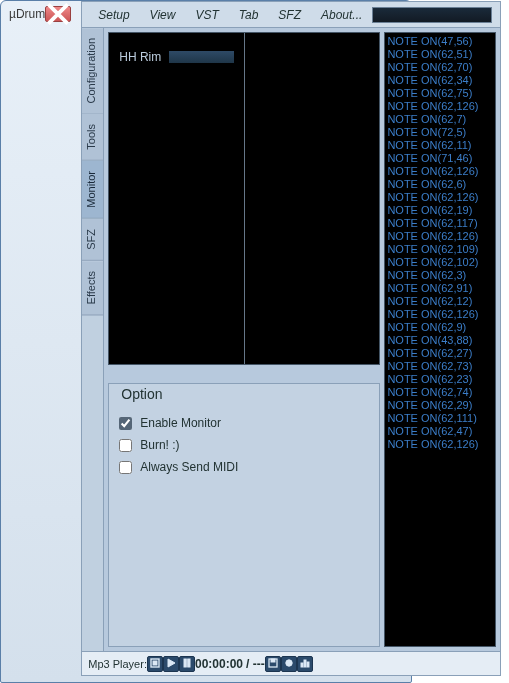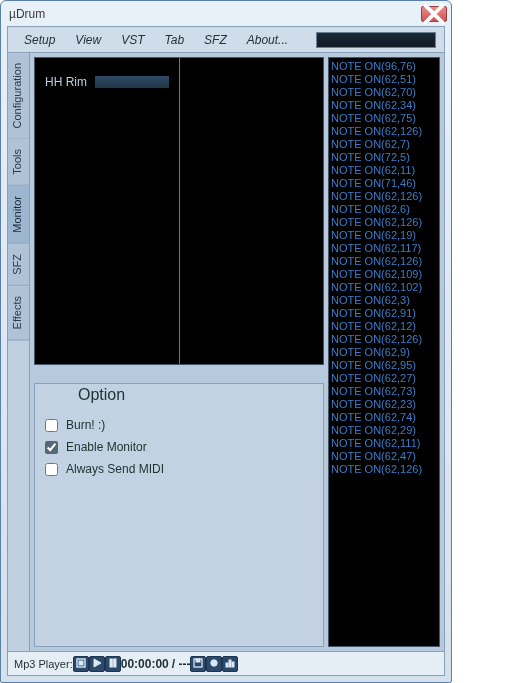--- a/index.html
+++ b/index.html
@@ -1,24 +1,24 @@
 <!DOCTYPE html>
 <html><head>
 <meta charset="utf-8">
 <style>
   * { box-sizing: border-box; margin: 0; padding: 0; font-family: "Segoe UI", Tahoma, sans-serif; font-size: 12px; }
   html, body { width: 509px; height: 683px; overflow: hidden; }
 
   
   .window {
-    width: 452px; height: 683px;
+    width: 412px; height: 683px;
     background: linear-gradient(#e8f0f8, #d4e0ec);
     border: 1px solid #5a7fa8;
     border-radius: 6px 6px 2px 2px;
-    display: flex; flex-direction: column;
+    display: flex; flex-direction: row;
   }
   .titlebar {
     height: 25px;
     display: flex; align-items: center;
     padding: 0 4px 0 8px;
     color: #3a3a3a;
     font-size: 12px;
   }
   .titlebar .title { flex: 1; }
   .win-btn {
@@ -134,29 +134,28 @@
   }
   .hit-row .label { position: relative; z-index: 1; padding-left: 4px; }
 
   .option-box {
     border: 1px solid #8aa0b8;
     background: #c3d2e2;
     padding: 4px 8px 8px 8px;
     height: 264px;
   }
   .option-box .group-label {
-    font-size: 16px;
+    font-size: 14px;
     color: #233;
     margin-bottom: 8px;
     display: inline-block;
     background: #c3d2e2;
     padding: 0 4px;
     position: relative;
     top: -2px;
-    margin-left: 31px;
   }
   .opt-row {
     display: flex; align-items: center;
     gap: 8px;
     padding: 4px 2px;
     color: #233;
   }
   .opt-row input[type=checkbox] {
     width: 13px; height: 13px;
     accent-color: #567;
@@ -247,38 +246,38 @@
                 <span class="label">HH Rim</span>
               </div>
             </div>
             <div class="monitor-right"></div>
           </div>
 
           <div class="option-box">
             <span class="group-label">Option</span>
 
             <label class="opt-row">
+              <input type="checkbox" checked="" style="">
+              <span>Enable Monitor</span>
+            </label>
+            <label class="opt-row">
               <input type="checkbox" style="">
               <span>Burn! :)</span>
-            </label>
-            <label class="opt-row">
-              <input type="checkbox" checked="" style="">
-              <span>Enable Monitor</span>
             </label>
             <label class="opt-row">
               <input type="checkbox" style="">
               <span>Always Send MIDI</span>
             </label>
           </div>
 
         </div>
 
         <div class="event-log" id="event-log">
 
-        <div class="evt">NOTE ON(96,76)</div>
+        <div class="evt">NOTE ON(47,56)</div>
             <div class="evt">NOTE ON(62,51)</div>
             <div class="evt">NOTE ON(62,70)</div>
             <div class="evt">NOTE ON(62,34)</div>
             <div class="evt">NOTE ON(62,75)</div>
             <div class="evt">NOTE ON(62,126)</div>
             <div class="evt">NOTE ON(62,7)</div>
             <div class="evt">NOTE ON(72,5)</div>
             <div class="evt">NOTE ON(62,11)</div>
             <div class="evt">NOTE ON(71,46)</div>
             <div class="evt">NOTE ON(62,126)</div>
@@ -287,21 +286,21 @@
             <div class="evt">NOTE ON(62,19)</div>
             <div class="evt">NOTE ON(62,117)</div>
             <div class="evt">NOTE ON(62,126)</div>
             <div class="evt">NOTE ON(62,109)</div>
             <div class="evt">NOTE ON(62,102)</div>
             <div class="evt">NOTE ON(62,3)</div>
             <div class="evt">NOTE ON(62,91)</div>
             <div class="evt">NOTE ON(62,12)</div>
             <div class="evt">NOTE ON(62,126)</div>
             <div class="evt">NOTE ON(62,9)</div>
-            <div class="evt">NOTE ON(62,95)</div>
+            <div class="evt">NOTE ON(43,88)</div>
             <div class="evt">NOTE ON(62,27)</div>
             <div class="evt">NOTE ON(62,73)</div>
             <div class="evt">NOTE ON(62,23)</div>
             <div class="evt">NOTE ON(62,74)</div>
             <div class="evt">NOTE ON(62,29)</div>
             <div class="evt">NOTE ON(62,111)</div>
             <div class="evt">NOTE ON(62,47)</div>
             <div class="evt">NOTE ON(62,126)</div>
           </div>
 

